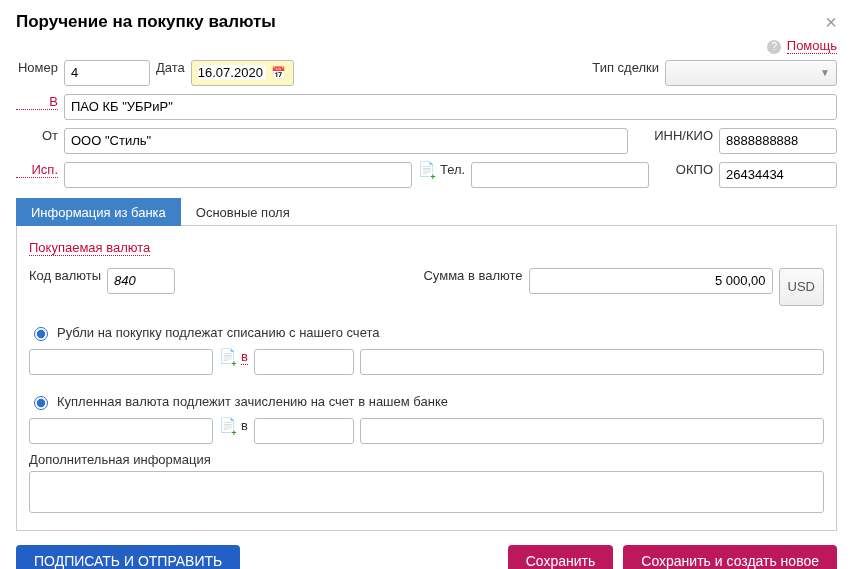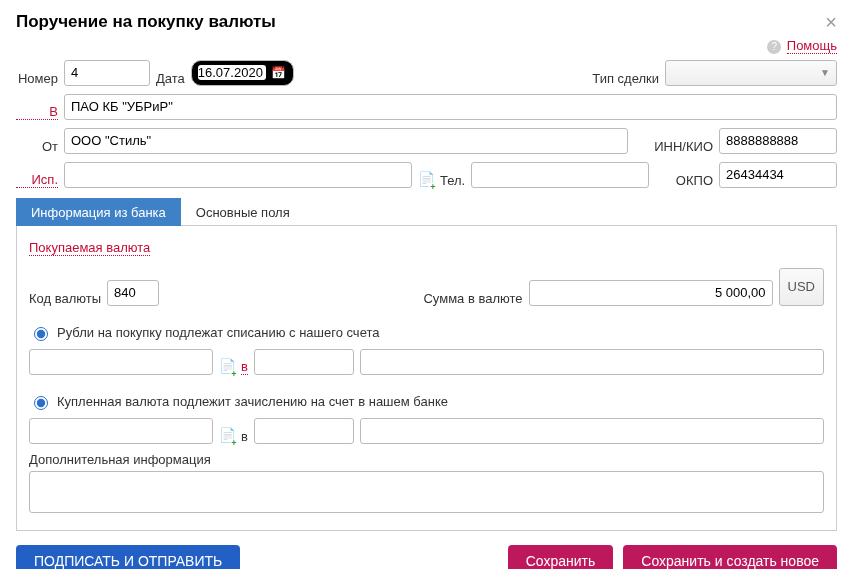--- a/index.html
+++ b/index.html
@@ -46,21 +46,21 @@
     background: #ccc;
     color: #fff;
     font-size: 10px;
     line-height: 14px;
     text-align: center;
     margin-right: 2px;
     vertical-align: middle;
   }
   .row {
     display: flex;
-    align-items: flex-end;
+    align-items: flex-start;
     margin-bottom: 8px;
     gap: 6px;
   }
   label.lbl {
     font-size: 13px;
     color: #333;
     text-align: right;
     flex-shrink: 0;
   }
   label.lbl.red {
@@ -83,25 +83,25 @@
     cursor: pointer;
   }
   .select .arrow {
     color: #888;
     font-size: 10px;
   }
   .date-input {
     display: flex;
     align-items: center;
     border: 1px solid #bbb;
-    border-radius: 10px;
+    border-radius: 3px;
     padding: 0 6px;
     height: 26px;
     gap: 6px;
-    background: #000000;
+    background: #fef9c3;
   }
   .date-input input {
     border: none;
     padding: 0;
     height: auto;
     width: 68px;
     outline: none;
   }
   .cal-icon {
     color: #888;
@@ -281,21 +281,21 @@
 <div class="tabs">
   <div class="tab active-b">Информация из банка</div>
   <div class="tab active-a">Основные поля</div>
 </div>
 
 <div class="panel">
   <div><span class="section-title">Покупаемая валюта</span></div>
 
   <div class="row">
     <label class="lbl">Код валюты</label>
-    <input type="text" style="width: 52px;" value="840">
+    <input type="text" style="width: 68px; font-style: italic;" value="840">
     <div style="flex:1"></div>
     <label class="lbl">Сумма в валюте</label>
     <input type="text" class="amount-input" style="width: 244px;" value="5 000,00">
     <span class="ccy-box">USD</span>
   </div>
 
   <div class="radio-row">
     <input type="radio" name="debit" checked="" style="">
     <span>Рубли на покупку подлежат списанию с нашего счета</span>
   </div>

